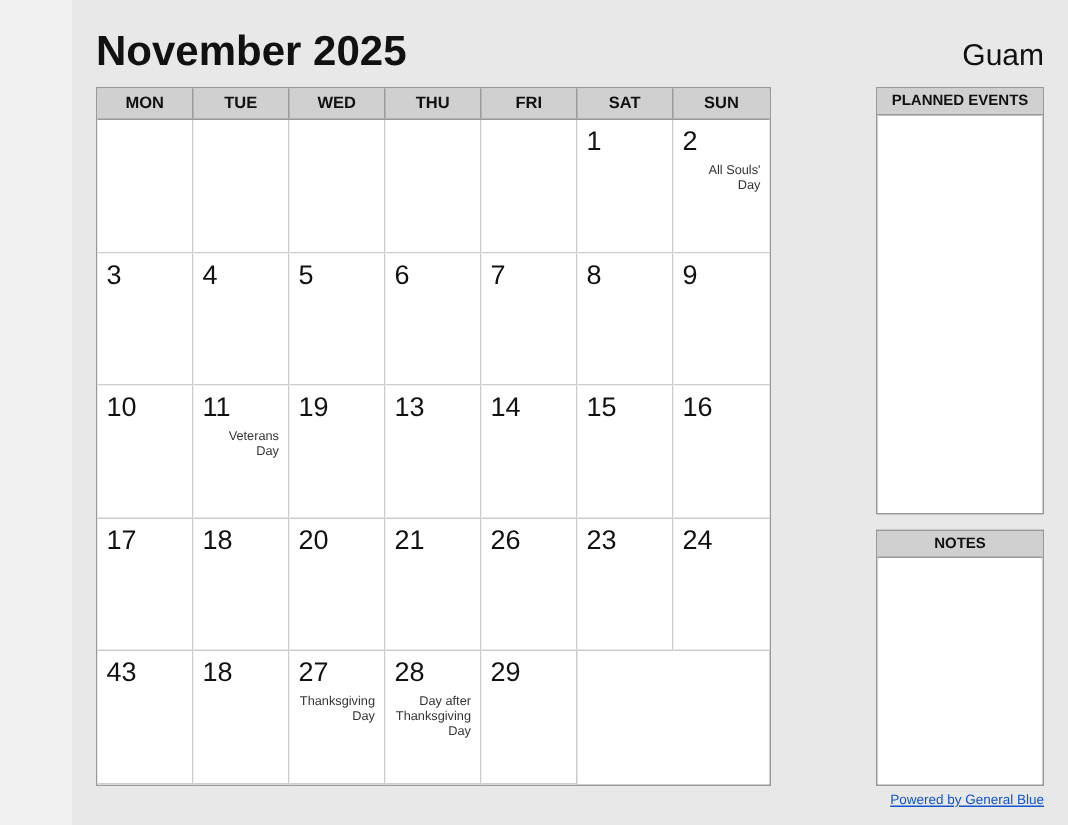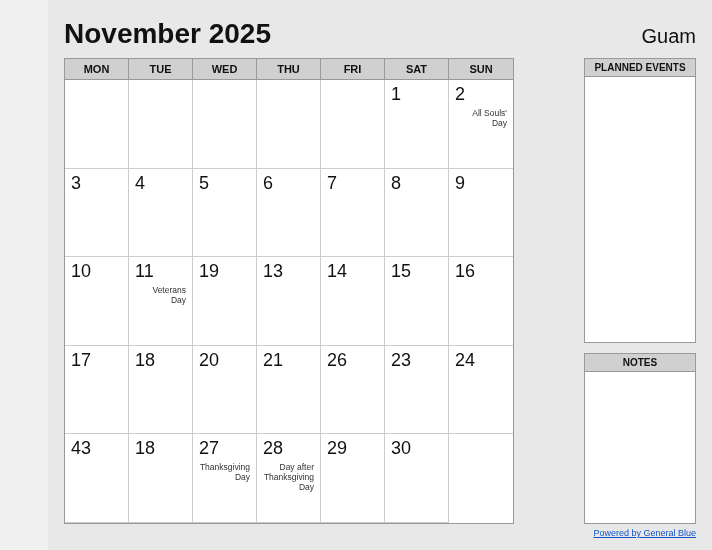--- a/index.html
+++ b/index.html
@@ -245,23 +245,20 @@
             <span class="day-num">27</span>
             <div class="event-label">Thanksgiving Day</div>
           </div>
           <div class="day-cell">
             <span class="day-num">28</span>
             <div class="event-label">Day after Thanksgiving Day</div>
           </div>
           <div class="day-cell">
             <span class="day-num">29</span>
           </div>
-          <div class="day-cell">
-            <span class="day-num">30</span>
-          </div>
         </div>
     </div>
     <div class="side-section">
       <div class="side-box planned-events-box">
         <div class="side-box-title">PLANNED EVENTS</div>
         <div class="side-box-content"></div>
       </div>
       <div class="side-box notes-box">
         <div class="side-box-title">NOTES</div>
         <div class="side-box-content"></div>

